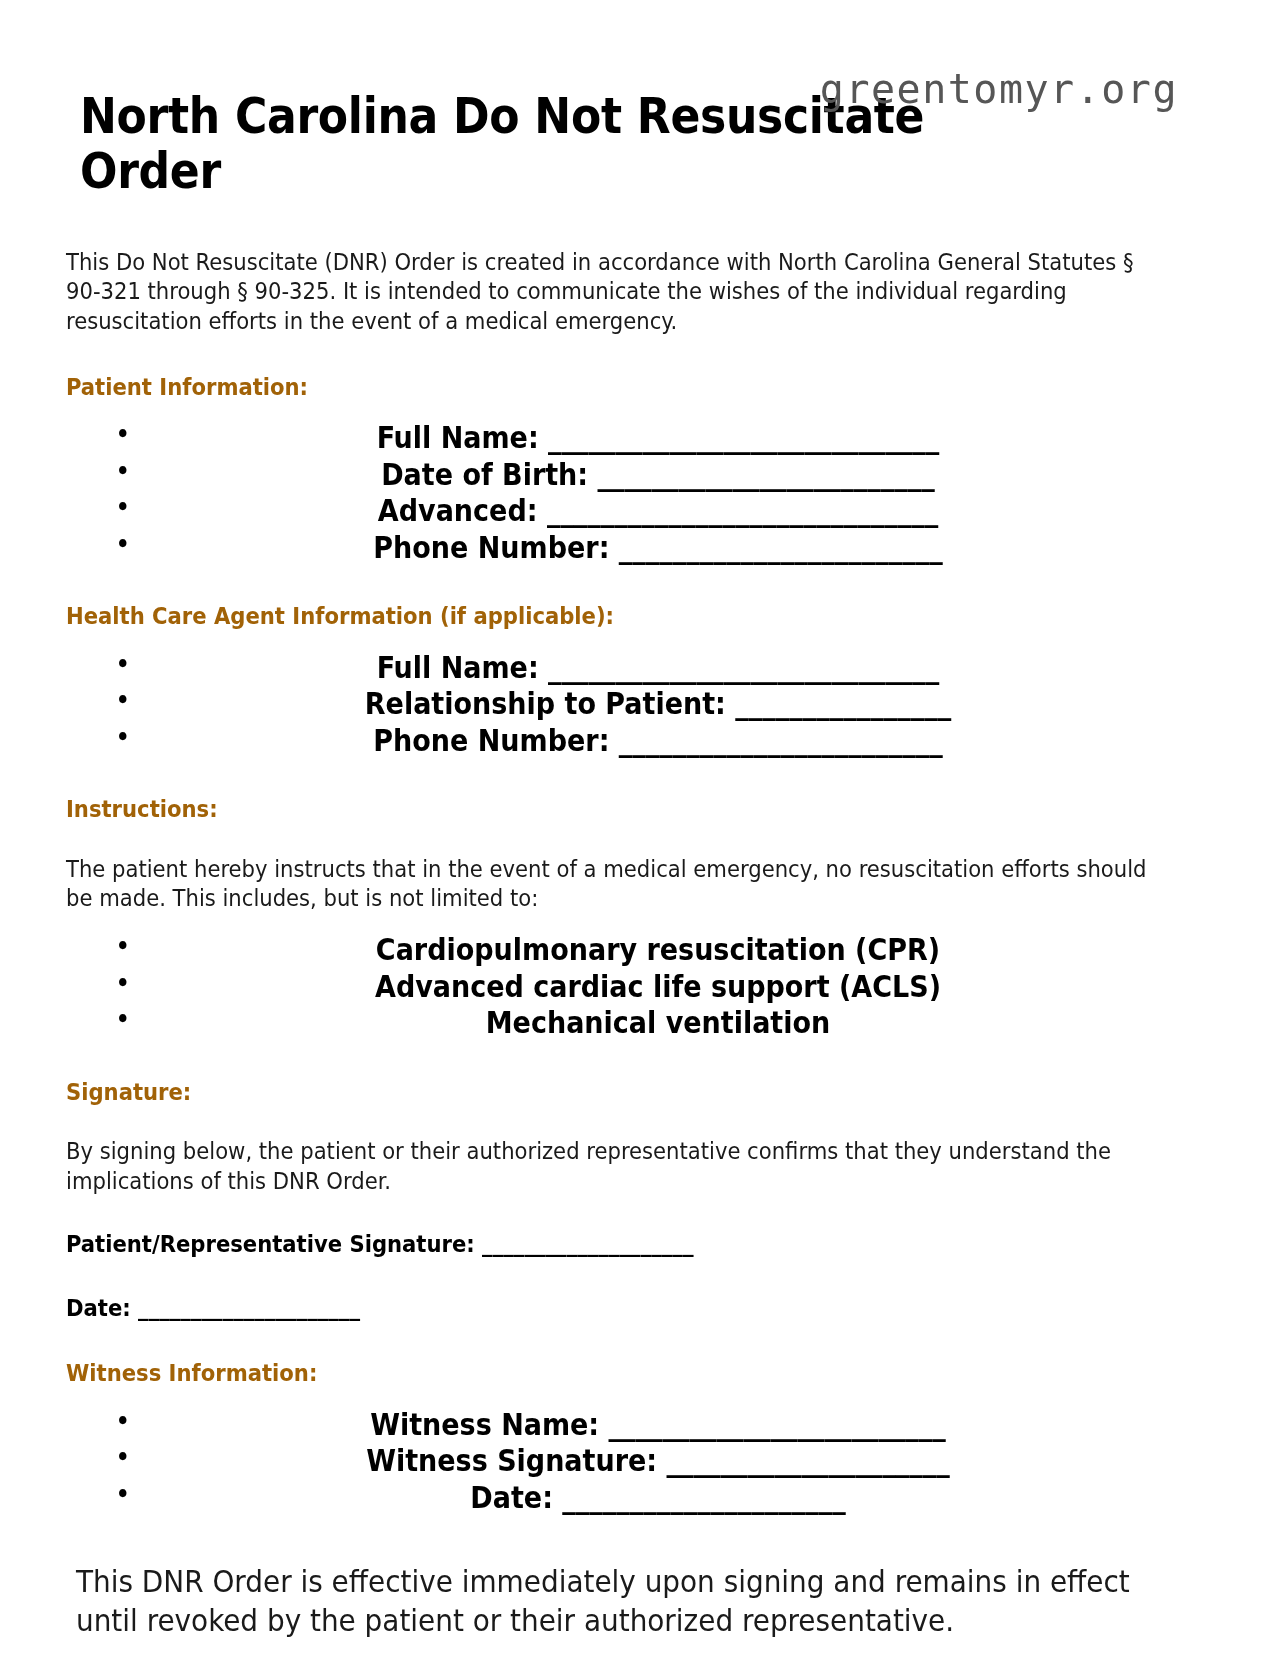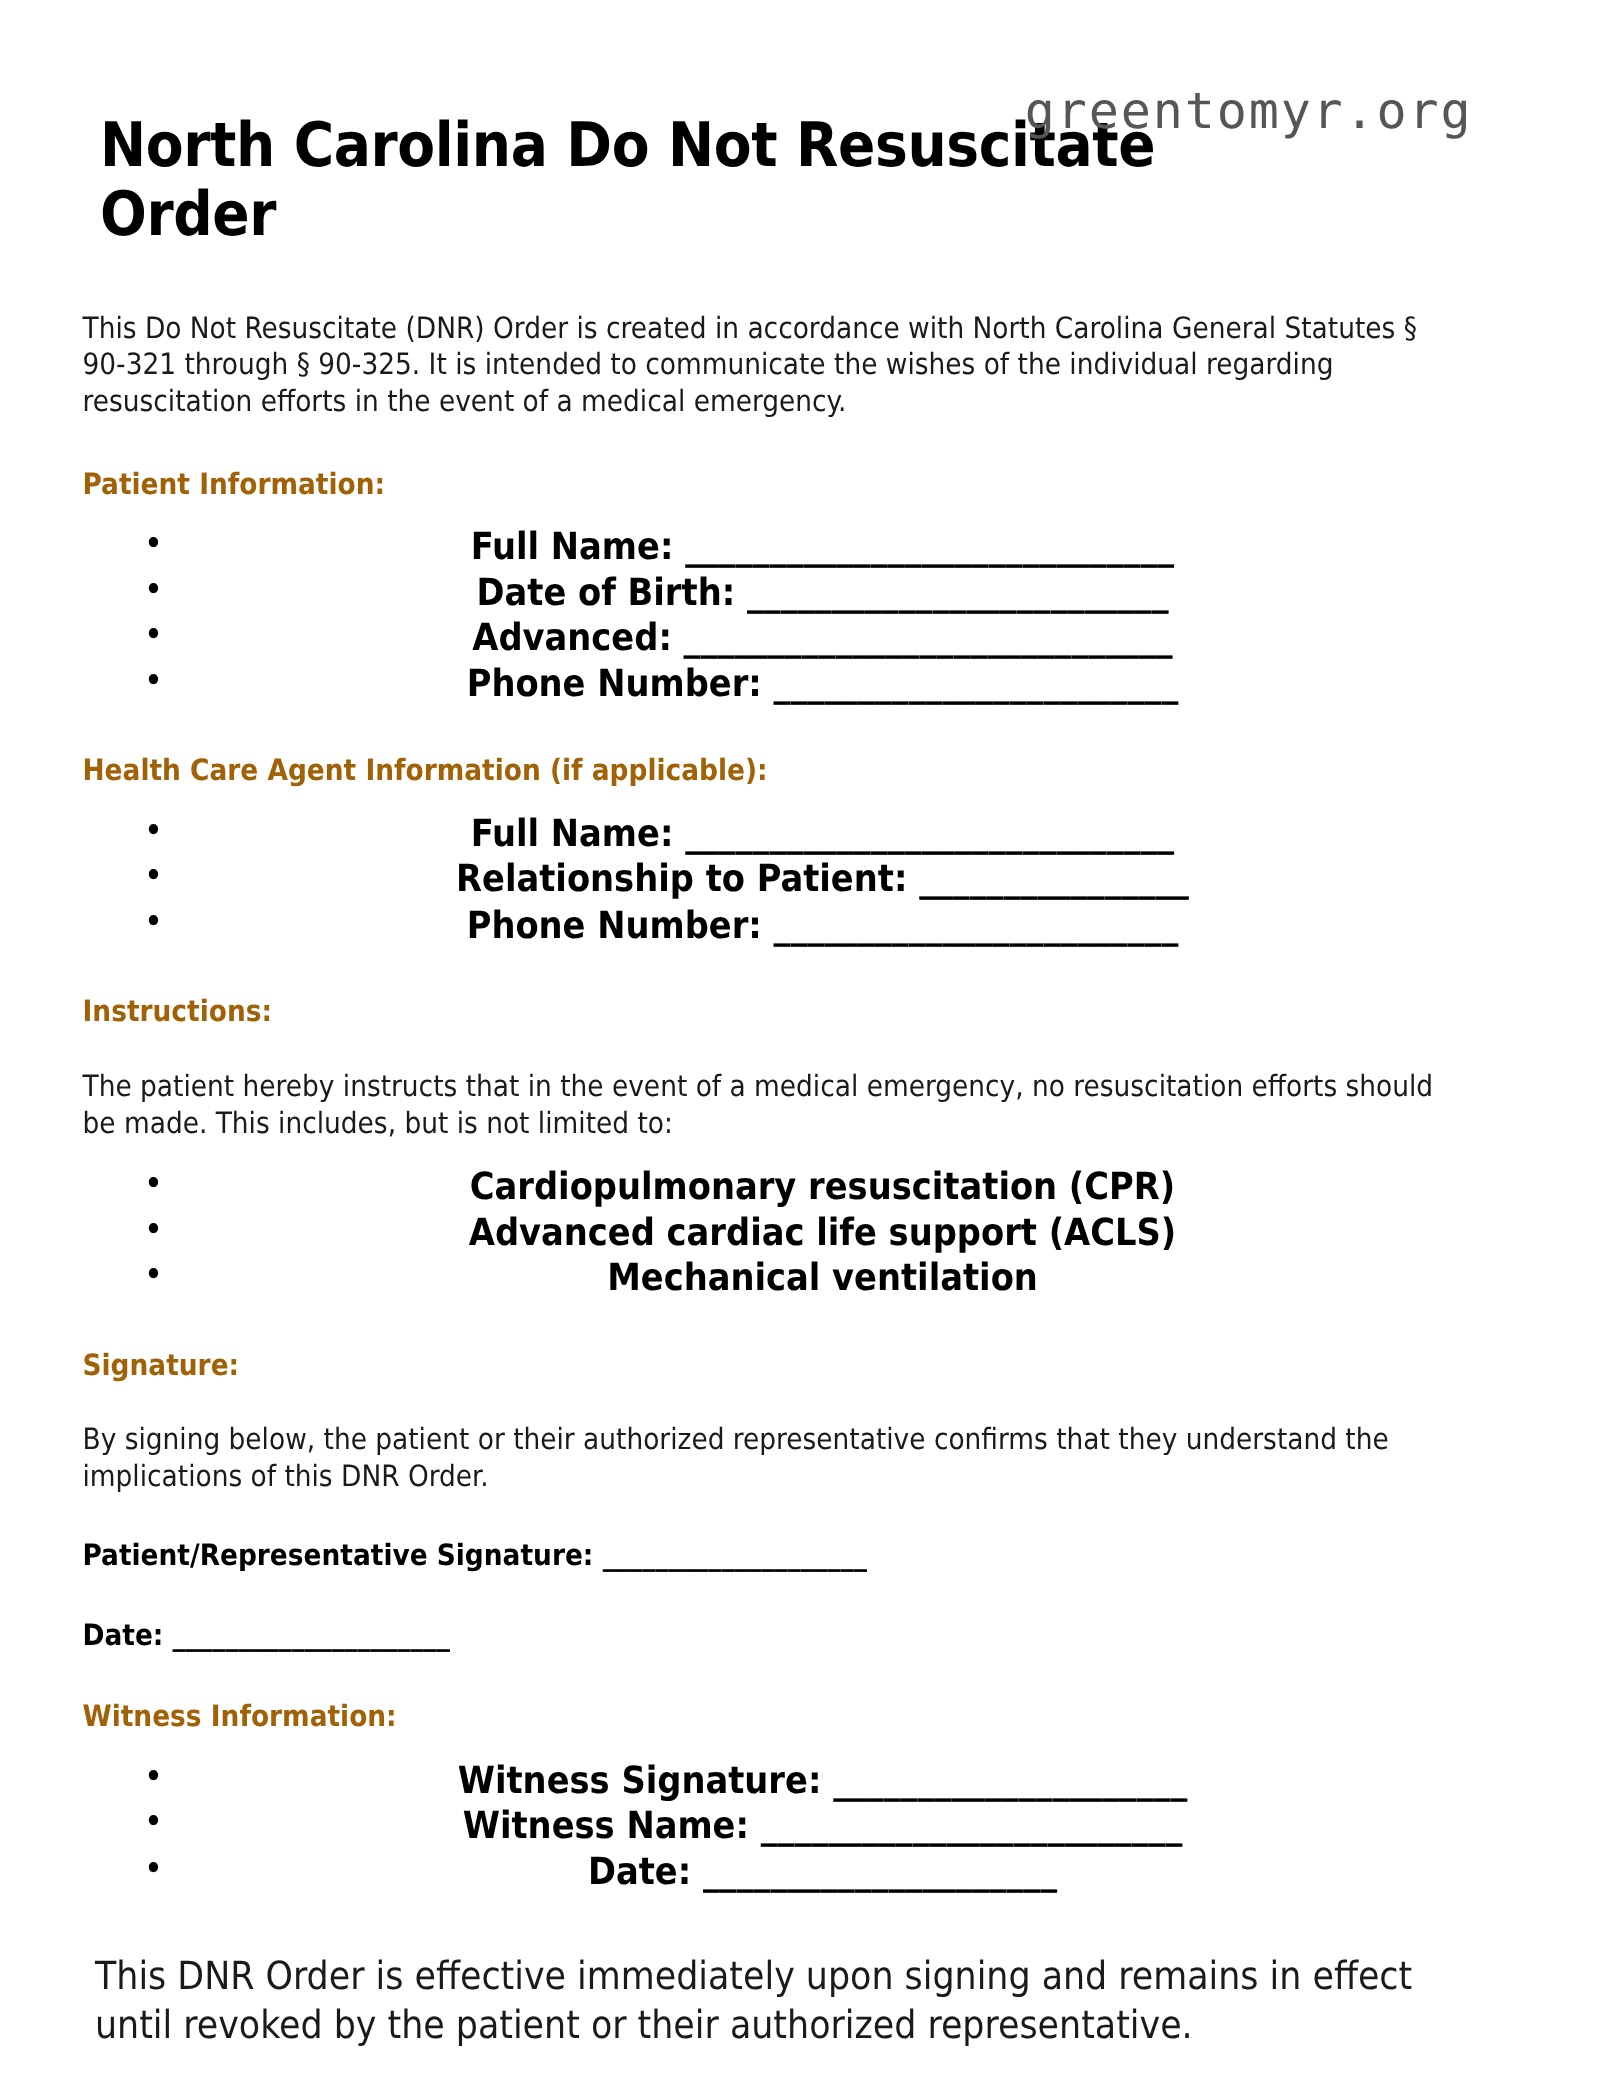--- a/index.html
+++ b/index.html
@@ -160,20 +160,20 @@
 
   <h2 class="section-heading">Signature:</h2>
   <p class="para tight">By signing below, the patient or their authorized representative confirms that they understand the implications of this DNR Order.</p>
 
   <p class="field-line"><span>Patient/Representative Signature:</span> <span class="blank">____________________</span></p>
 
   <p class="field-line"><span>Date:</span> <span class="blank">_____________________</span></p>
 
   <h2 class="section-heading">Witness Information:</h2>
   <ul class="form-list">
+    <li><span>Witness Name:</span> <span class="blank">_________________________</span></li>
     <li><span>Witness Signature:</span> <span class="blank">_____________________</span></li>
-    <li><span>Witness Name:</span> <span class="blank">_________________________</span></li>
     <li><span>Date:</span> <span class="blank">_____________________</span></li>
   </ul>
 
   <p class="closing">This DNR Order is effective immediately upon signing and remains in effect until revoked by the patient or their authorized representative.</p>
 
 </div>
 
 </body></html>

